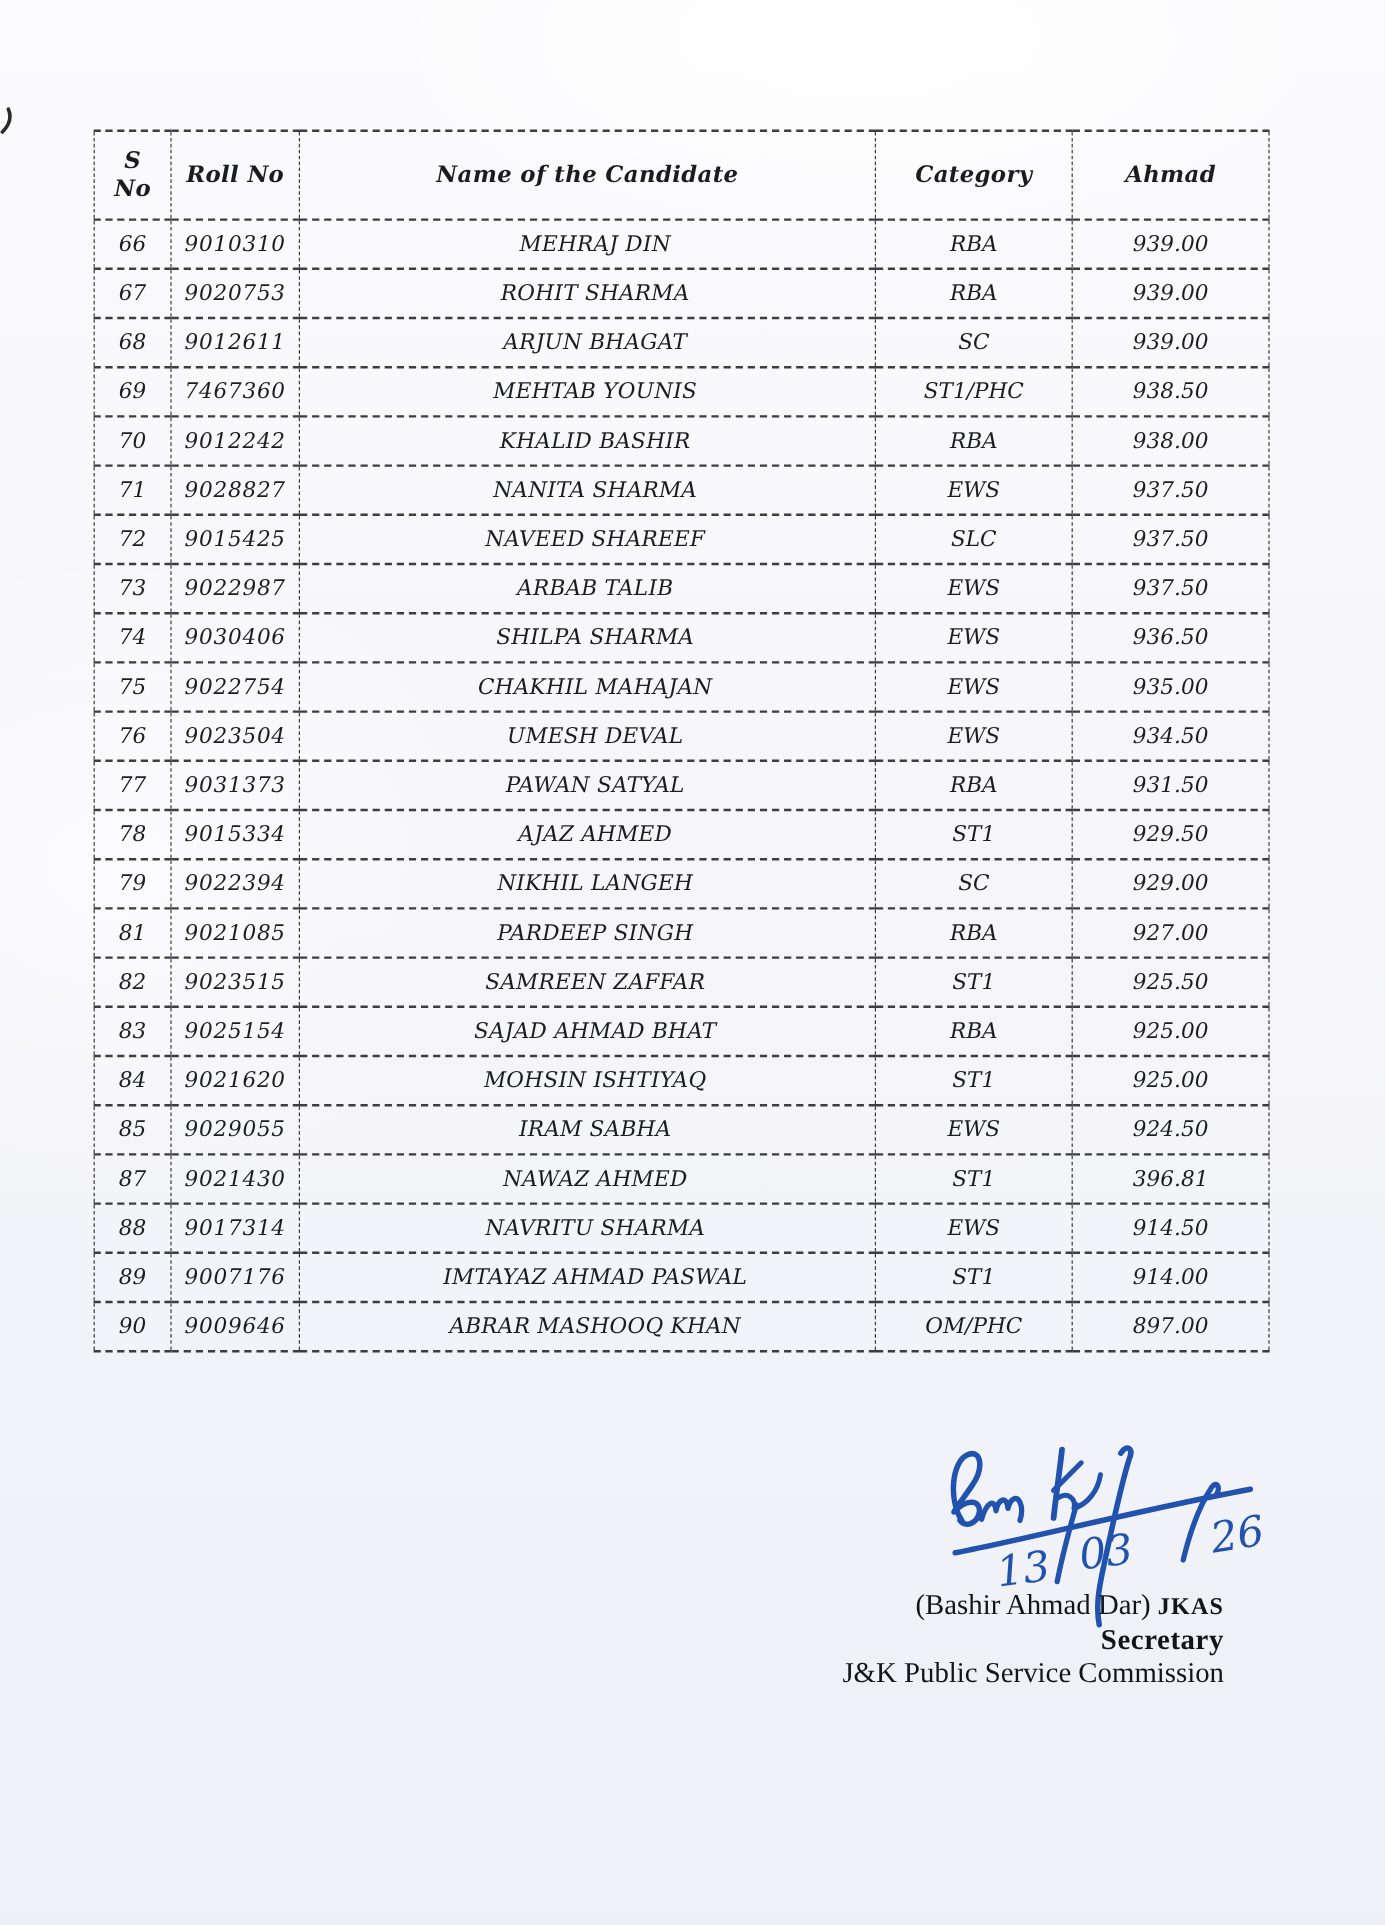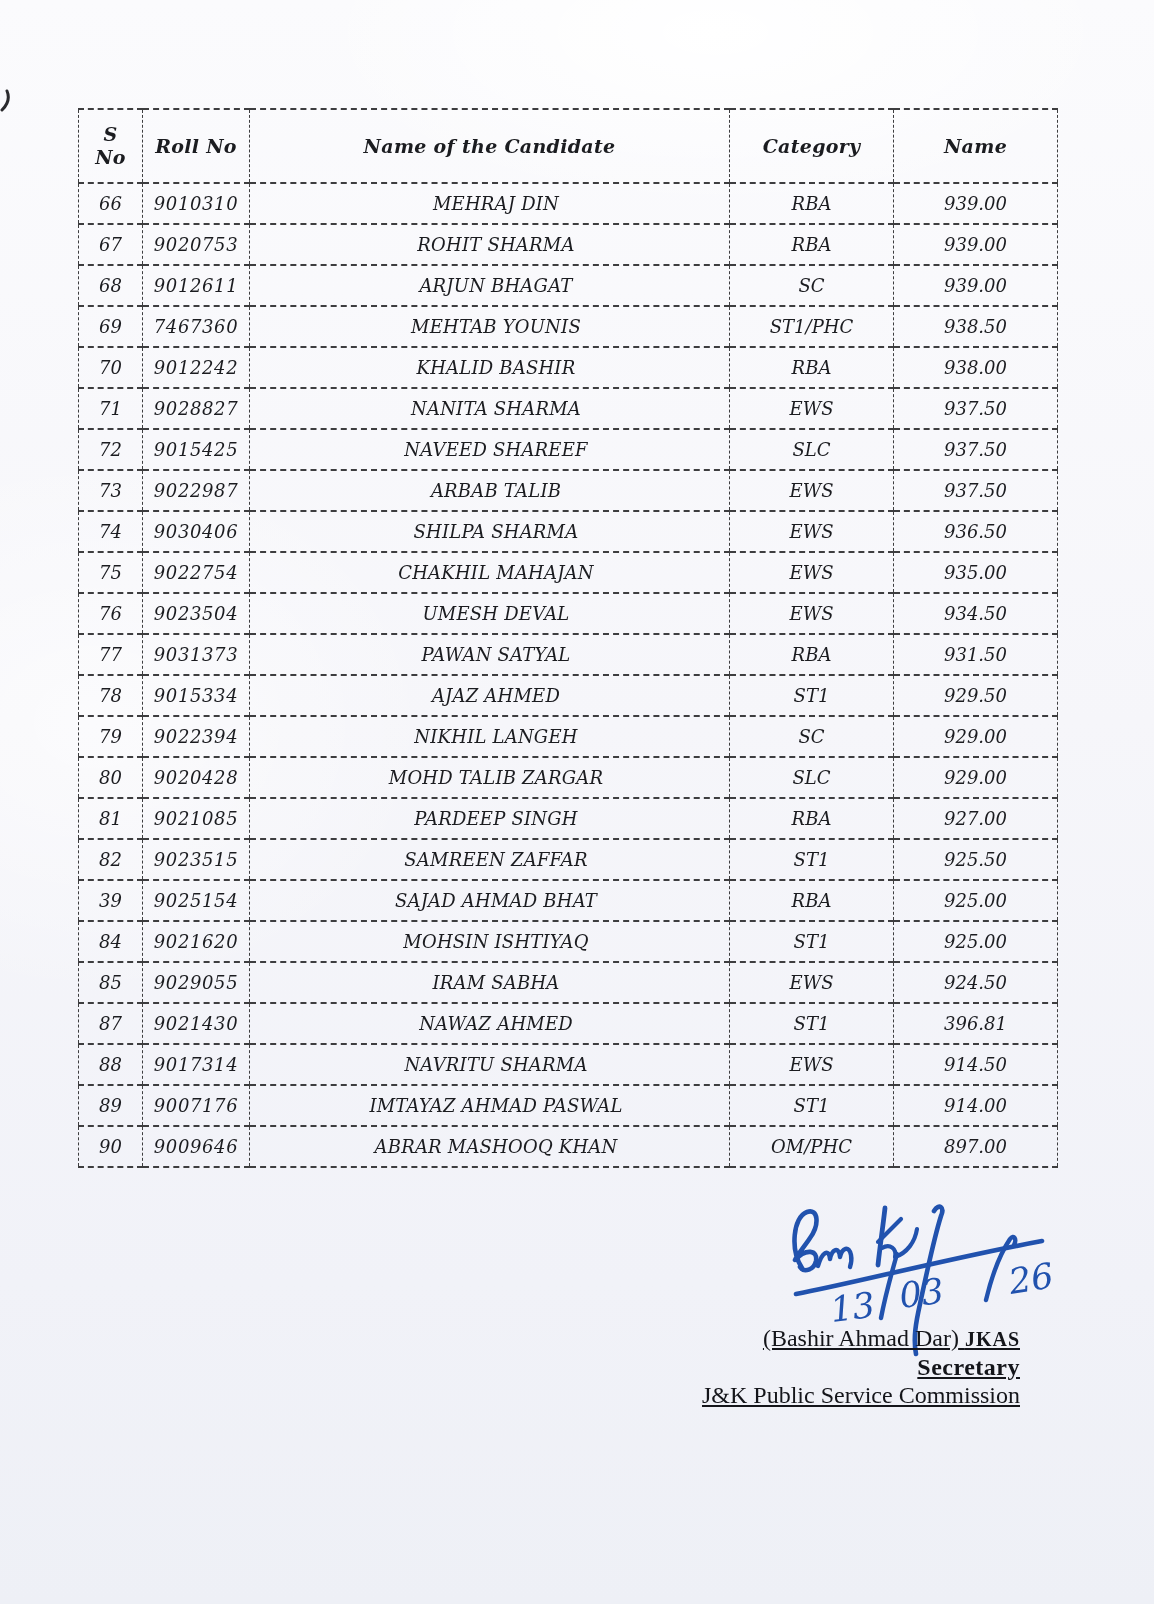--- a/index.html
+++ b/index.html
@@ -66,21 +66,20 @@
   .sig-svg path{fill:none;stroke:var(--ink);stroke-linecap:round;stroke-linejoin:round;}
   .sig-svg text{fill:var(--ink);font-family:"DejaVu Serif",serif;font-style:italic;font-size:35px;}
   .sig-text{
     position:absolute;right:134px;top:1324px;
     text-align:right;
     font-family:"Liberation Serif",serif;
     color:#14151a;
     line-height:28px;
     font-size:24px;
     white-space:nowrap;
-    text-decoration:underline;
   }
   .sig-text .jkas{font-weight:bold;font-size:20px;letter-spacing:1px;}
   .sig-text .title{font-weight:bold;letter-spacing:.5px;}
 </style>
 </head>
 <body>
 
 <div class="page">
 
   <svg class="edge-mark" width="16" height="26" viewBox="0 0 16 26">
@@ -95,21 +94,21 @@
         <col style="width:164px">
         <col style="width:164px">
     </colgroup>
     <thead>
       <tr>
         <th class="h-sno">S
 No</th>
         <th>Roll No</th>
         <th>Name of the Candidate</th>
         <th>Category</th>
-        <th>Name</th>
+        <th>Ahmad</th>
       </tr>
     </thead>
     <tbody>
         <tr>
           <td class="c0">66</td>
           <td class="c1">9010310</td>
           <td class="c2">MEHRAJ DIN</td>
           <td class="c3">RBA</td>
           <td class="c4">939.00</td>
         </tr>
@@ -198,42 +197,35 @@
           <td class="c4">929.50</td>
         </tr>
         <tr>
           <td class="c0">79</td>
           <td class="c1">9022394</td>
           <td class="c2">NIKHIL LANGEH</td>
           <td class="c3">SC</td>
           <td class="c4">929.00</td>
         </tr>
         <tr>
-          <td class="c0">80</td>
-          <td class="c1">9020428</td>
-          <td class="c2">MOHD TALIB ZARGAR</td>
-          <td class="c3">SLC</td>
-          <td class="c4">929.00</td>
-        </tr>
-        <tr>
           <td class="c0">81</td>
           <td class="c1">9021085</td>
           <td class="c2">PARDEEP SINGH</td>
           <td class="c3">RBA</td>
           <td class="c4">927.00</td>
         </tr>
         <tr>
           <td class="c0">82</td>
           <td class="c1">9023515</td>
           <td class="c2">SAMREEN ZAFFAR</td>
           <td class="c3">ST1</td>
           <td class="c4">925.50</td>
         </tr>
         <tr>
-          <td class="c0">39</td>
+          <td class="c0">83</td>
           <td class="c1">9025154</td>
           <td class="c2">SAJAD AHMAD BHAT</td>
           <td class="c3">RBA</td>
           <td class="c4">925.00</td>
         </tr>
         <tr>
           <td class="c0">84</td>
           <td class="c1">9021620</td>
           <td class="c2">MOHSIN ISHTIYAQ</td>
           <td class="c3">ST1</td>

